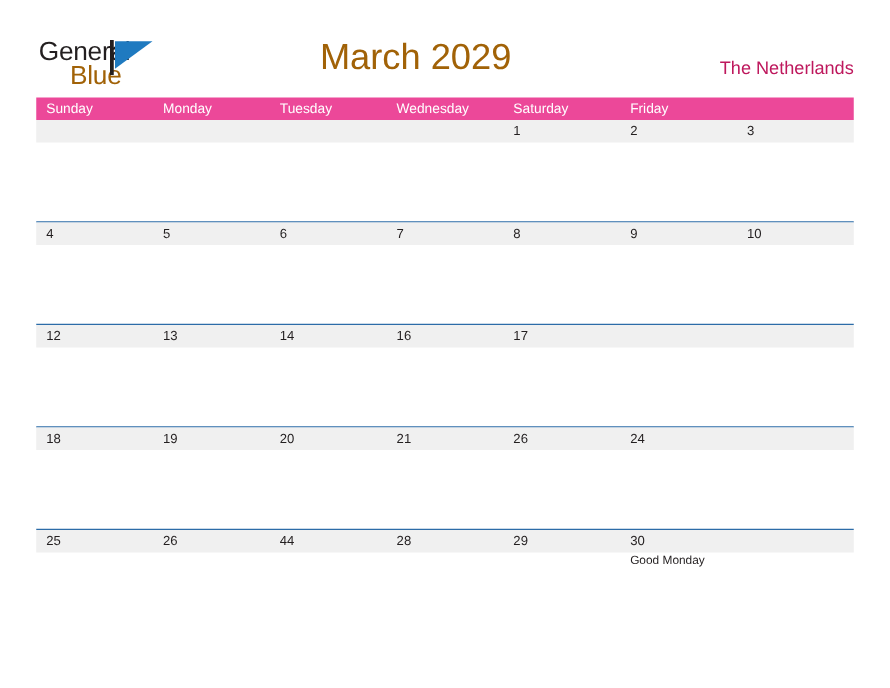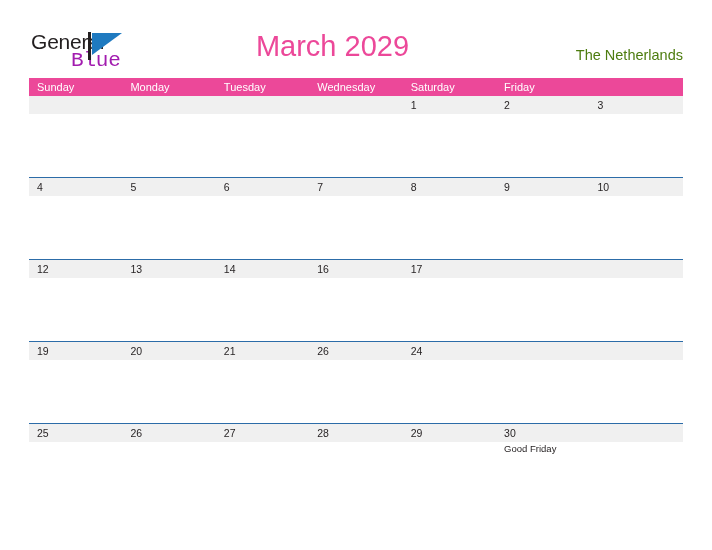--- a/index.html
+++ b/index.html
@@ -34,53 +34,53 @@
     left: 0;
     top: 0;
     font-size: 21px;
     letter-spacing: -0.2px;
     color: #231f20;
     font-family: "Liberation Sans", sans-serif;
     line-height: 22px;
   }
   .logo-blue {
     position: absolute;
-    left: 40px;
+    left: 25px;
     top: 19px;
     font-size: 21px;
     letter-spacing: -0.2px;
-    color: #a21caf;
-    font-family: Liberation Mono, monospace;
+    color: #a16207;
+    font-family: Liberation Sans, sans-serif;
     line-height: 22px;
   }
   .logo-flag {
     position: absolute;
     left: 57px;
     top: 1px;
     width: 38px;
     height: 28px;
   }
   .cal-title {
     position: absolute;
     left: 0;
     top: 30px;
     width: 665px;
     text-align: center;
     font-size: 29px;
-    color: #ec4899;
+    color: #a16207;
     font-family: "Liberation Sans", sans-serif;
     font-weight: normal;
     letter-spacing: 0px;
   }
   .cal-region {
     position: absolute;
     right: 29px;
     top: 47px;
     font-size: 14.5px;
-    color: #4d7c0f;
+    color: #be185d;
     font-family: "Liberation Sans", sans-serif;
   }
 
   
   .calendar {
     position: absolute;
     left: 29px;
     top: 78px;
     width: 654px;
   }
@@ -314,20 +314,23 @@
         </div>
       <div class="event-cell">
           <span class="event-text"></span>
         </div>
     </div>
   </div>
 
   <div class="week-row">
     <div class="week-band">
       <div class="day-cell">
+          <span class="day-number">18</span>
+        </div>
+      <div class="day-cell">
           <span class="day-number">19</span>
         </div>
       <div class="day-cell">
           <span class="day-number">20</span>
         </div>
       <div class="day-cell">
           <span class="day-number">21</span>
         </div>
       <div class="day-cell">
           <span class="day-number">26</span>
@@ -363,21 +366,21 @@
 
   <div class="week-row">
     <div class="week-band">
       <div class="day-cell">
           <span class="day-number">25</span>
         </div>
       <div class="day-cell">
           <span class="day-number">26</span>
         </div>
       <div class="day-cell">
-          <span class="day-number">27</span>
+          <span class="day-number">44</span>
         </div>
       <div class="day-cell">
           <span class="day-number">28</span>
         </div>
       <div class="day-cell">
           <span class="day-number">29</span>
         </div>
       <div class="day-cell">
           <span class="day-number">30</span>
         </div>
@@ -392,21 +395,21 @@
       <div class="event-cell">
           <span class="event-text"></span>
         </div>
       <div class="event-cell">
           <span class="event-text"></span>
         </div>
       <div class="event-cell">
           <span class="event-text"></span>
         </div>
       <div class="event-cell">
-          <span class="event-text">Good Friday</span>
+          <span class="event-text">Good Monday</span>
         </div>
       <div class="event-cell">
           <span class="event-text"></span>
         </div>
     </div>
   </div>
 
 </div>
 
 </body></html>

